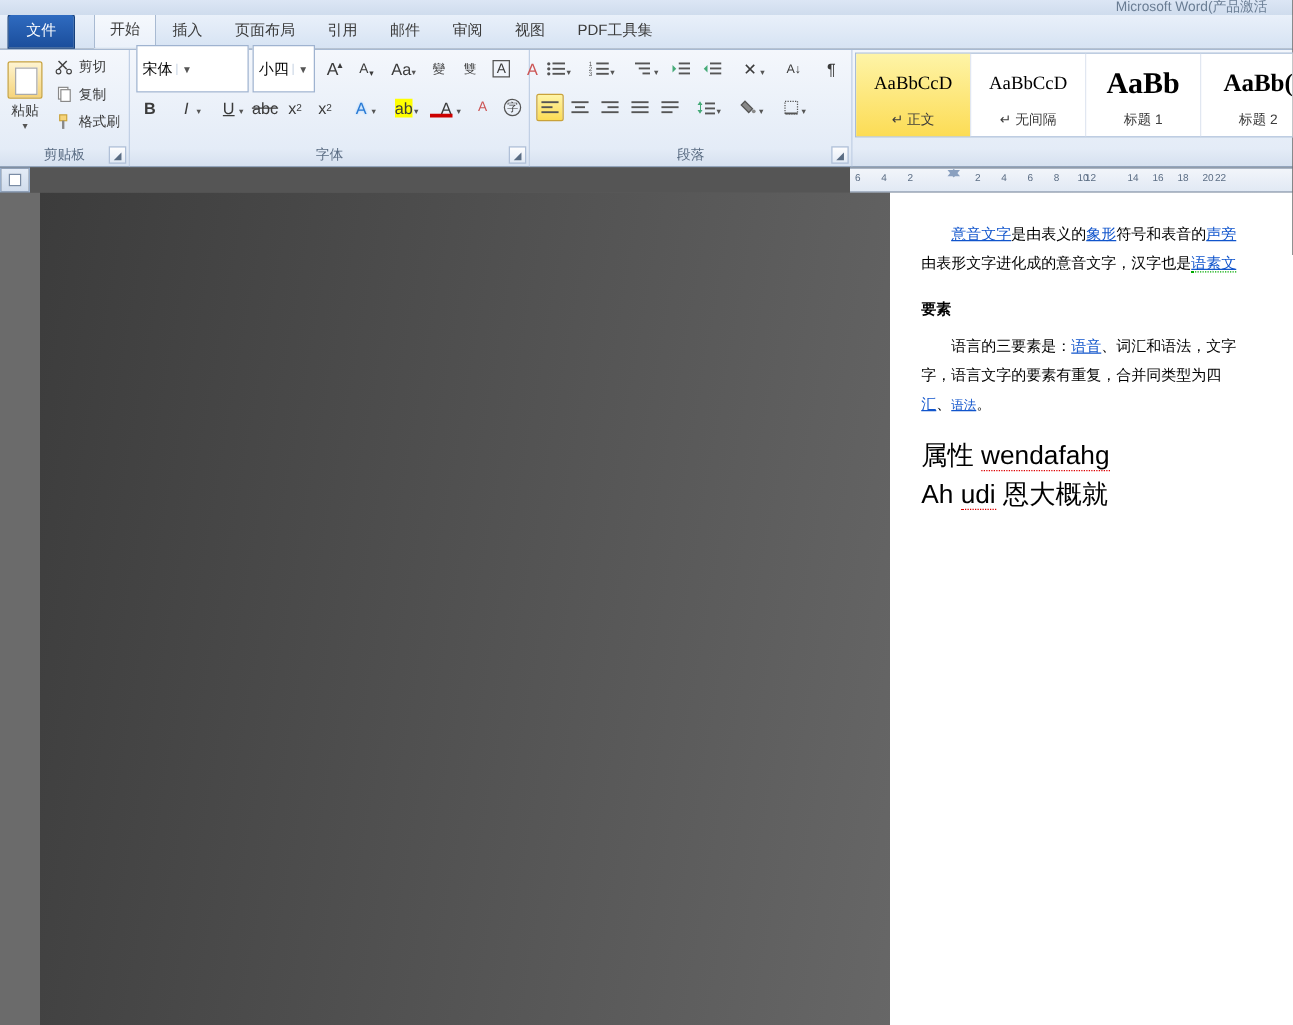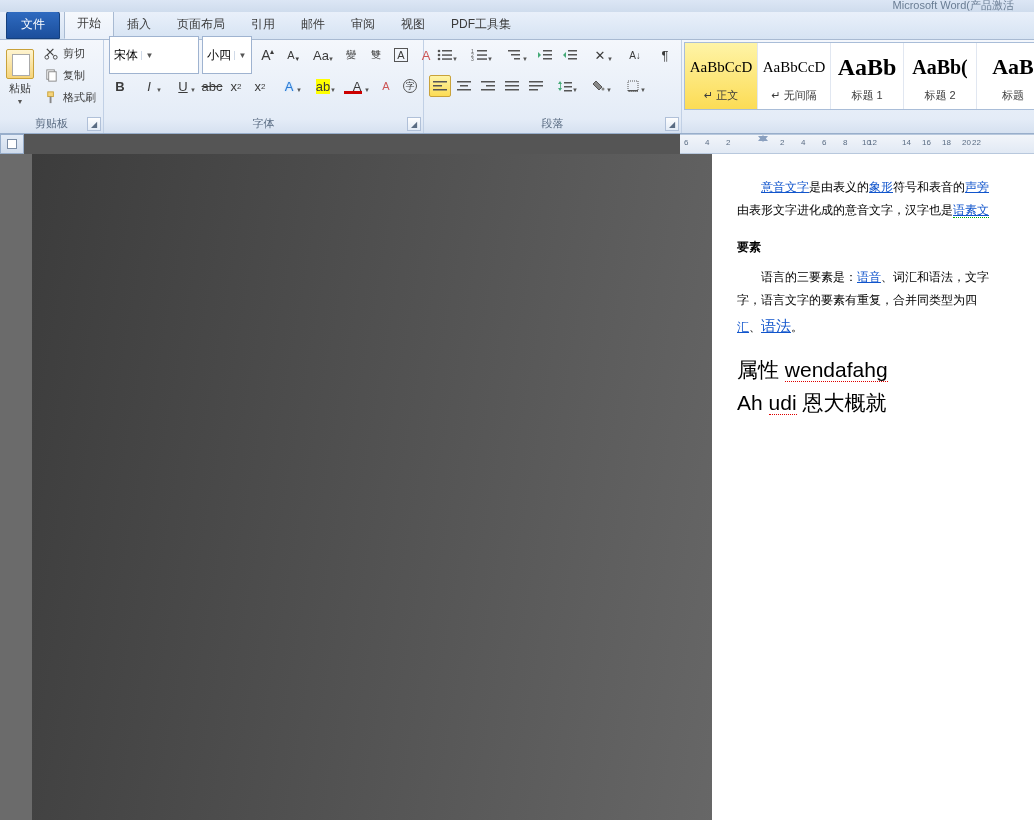--- a/index.html
+++ b/index.html
@@ -5,21 +5,21 @@
 * { margin: 0; padding: 0; box-sizing: border-box; font-family: "Microsoft YaHei", "SimSun", Arial, sans-serif; }
 body { width: 1034px; height: 820px; overflow: hidden; background: #6b6b6b; }
 
 
 .title-bar { height: 12px; background: linear-gradient(#dce6f5,#cfdced); position: relative; font-size:11px; color:#666; }
 .title-bar .app-title { position:absolute; right:20px; top:-2px; font-size:11px; color:#6a7d94; }
 
 
 .tabs { height: 28px; background: linear-gradient(#e9f0fa,#d6e3f3); display:flex; align-items:flex-end; padding-left:6px; border-bottom:1px solid #a8bad2; }
 .tab { padding: 5px 12px 6px; font-size:12px; color:#3b3b3b; border:1px solid transparent; border-bottom:none; cursor:default; }
-.tab.file { background: linear-gradient(#2f6bc0,#1b4e9c); color:#fff; border-radius:3px 3px 0 0; border:1px solid #15407d; margin-right:4px; padding:4px 14px 5px;}
+.tab.file { background: linear-gradient(#2f6bc0,#1b4e9c); color:#fff; border-radius:3px 3px 0 0; border:1px solid #15407d; margin-right:15px; padding:4px 14px 5px;}
 .tab.active { background: linear-gradient(#f6f9fd,#ebf1fa); border:1px solid #a8bad2; border-bottom:1px solid #ebf1fa; border-radius:3px 3px 0 0; }
 
 
 .ribbon { height: 94px; background: linear-gradient(#f4f7fc,#e4ecf7 85%,#d6e1f0); display:flex; border-bottom:1px solid #98aecb; }
 .group { border-right:1px solid #c1d0e5; display:flex; flex-direction:column; padding:3px 5px 0; position:relative; }
 .group-inner { flex:1; display:flex; align-items:flex-start; gap:4px; }
 .group-label { height:17px; text-align:center; font-size:11px; color:#5a6c83; position:relative; }
 .group-launcher { position:absolute; right:2px; bottom:2px; width:14px; height:14px; border:1px solid #b0c0d8; background:linear-gradient(#fdfdfe,#e3ebf6); font-size:8px; color:#5a6c83; display:flex; align-items:center; justify-content:center; }
 
 
@@ -37,21 +37,21 @@
 .icon-btn { width:22px; height:22px; border:1px solid transparent; border-radius:2px; display:flex; align-items:center; justify-content:center; font-size:13px; color:#3b3b3b; position:relative; }
 .icon-btn.wdd{width:32px;}
 .icon-btn.active-yellow{ background:linear-gradient(#fef4a7,#fcdc55); border:1px solid #c9a23a;}
 .icon-btn .tri{position:absolute;right:2px;bottom:3px;font-size:6px;color:#555;}
 .row2 { margin-top:4px; display:flex; gap:2px; align-items:center; }
 .underline-color { width:18px; height:3px; position:absolute; bottom:2px; left:2px; }
 
 
 .styles-group{padding:2px 2px 0; flex:0 0 auto;}
 .styles-gallery{display:flex;background:#fff;border:1px solid #a9bdd8;height:68px;}
-.style-item{width:73px;border-right:1px solid #e1e7f1;display:flex;flex-direction:column;align-items:center;justify-content:center;}
+.style-item{width:92px;border-right:1px solid #e1e7f1;display:flex;flex-direction:column;align-items:center;justify-content:center;}
 .style-item .preview{font-family:"Times New Roman",serif;height:42px;display:flex;align-items:center;justify-content:center;width:100%;}
 .style-item .name{font-size:11px;color:#3b3b3b;padding-bottom:3px;}
 .style-item.sel{background:linear-gradient(#fef4a7,#fcdc55); }
 
 
 .ruler-row{height:20px;background:#555;display:flex;}
 .ruler-corner{width:24px;height:20px;background:linear-gradient(#e4ecf7,#d0dcec);border:1px solid #98aecb;display:flex;align-items:center;justify-content:center;}
 .ruler-corner .sq{width:10px;height:10px;border:1px solid #7a8ca5;background:#fff;}
 .ruler-gap{flex:0 0 656px;background:#555;}
 .ruler{flex:1;background:linear-gradient(#f2f5fa,#e1e9f4);border-top:1px solid #b8c8dd;border-bottom:1px solid #b8c8dd;position:relative;font-size:8px;color:#5a6c83;overflow:hidden;}
@@ -400,21 +400,21 @@
     </span>
     <span style="display:block"><span>由表形文字进化成的意音文字，汉字也是</span><a href="#" class="squiggle-green">语素文</a></span>
 
     <div class="heading">要素</div>
 
     <span class="indent">
       <span>语言的三要素是：</span><a href="#">语音</a><span>、词汇和语法，文字</span>
     </span>
     <span style="display:block">字，语言文字的要素有重复，合并同类型为四</span>
     <span style="display:block">
-      <a href="#">汇</a><span>、</span><a href="#" style="font-size:15px">语法</a><span>。</span>
+      <a href="#">汇</a><span>、</span><a href="#" style="font-size:10px">语法</a><span>。</span>
     </span>
 
     <div class="big">
       <span>属性 </span><span class="squiggle-red">wendafahg</span><br>
       <span>Ah </span><span class="squiggle-red">udi</span><span> 恩大概就</span>
     </div>
   </div>
 </div>
 
 </body></html>

